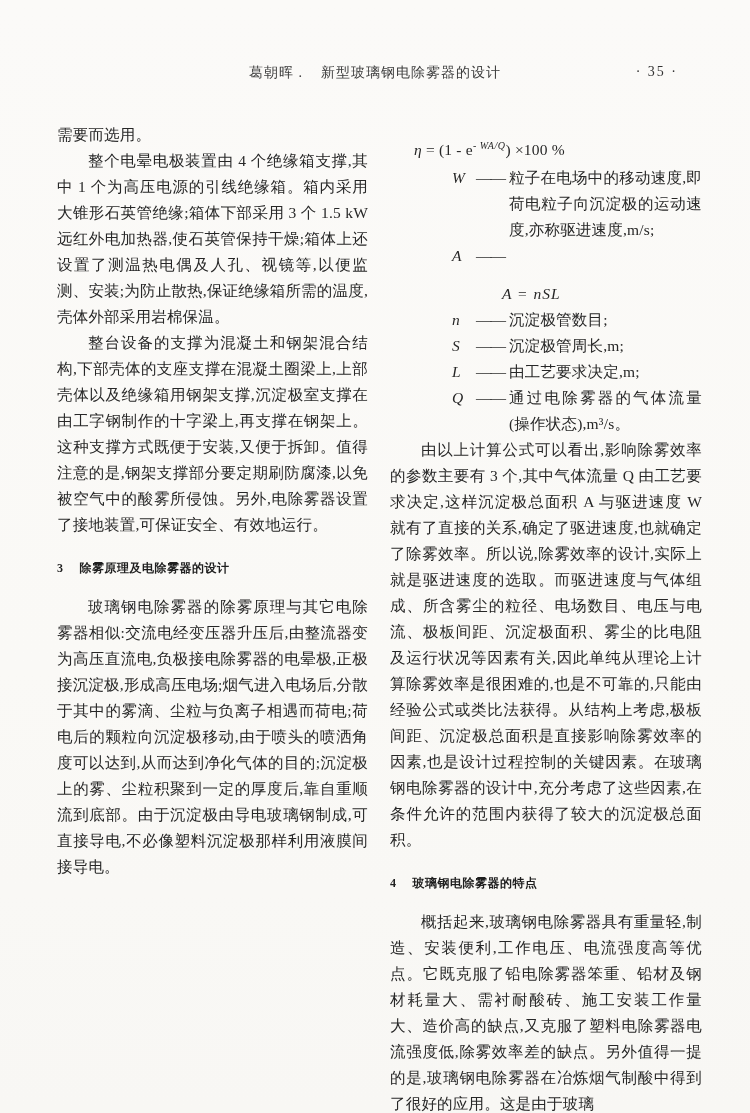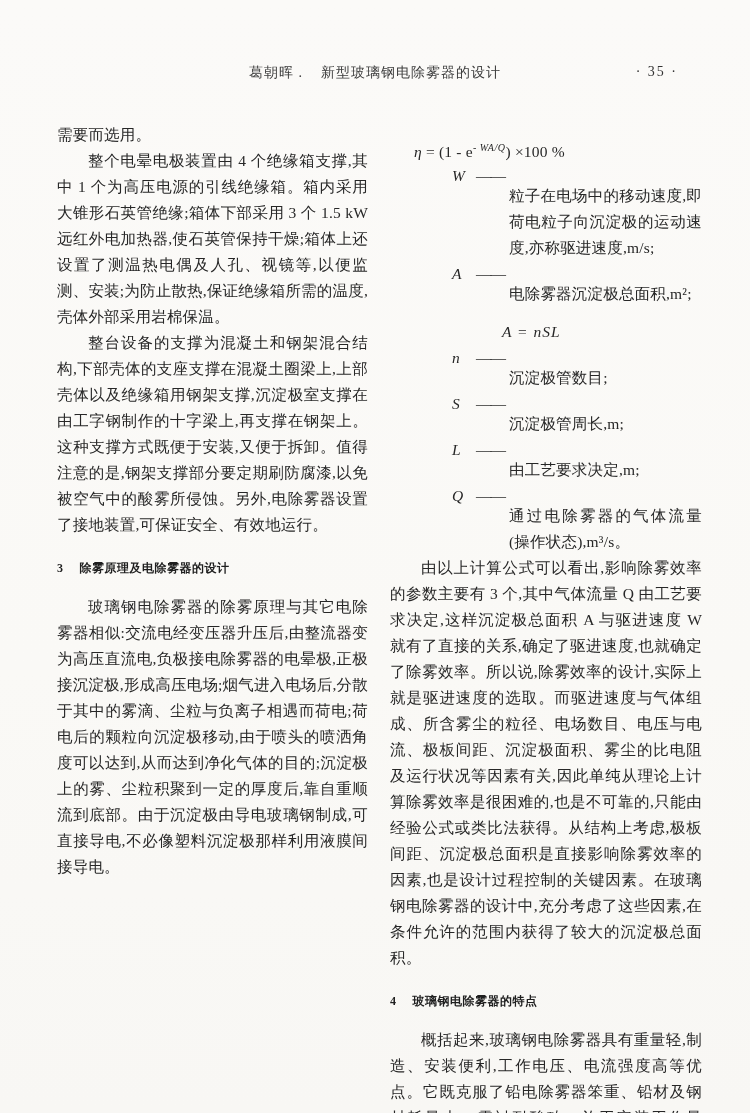--- a/index.html
+++ b/index.html
@@ -58,22 +58,22 @@
     font-size: 12px;
     font-weight: 600;
     margin: 17px 0 13px 0;
     color: #1f1f1f;
     letter-spacing: 0.5px;
   }
   .section-number { margin-right: 16px; }
 
   
   .formula-line {
-    margin: 16px 0 1px 24px;
-    line-height: 20px;
+    margin: 10px 0 1px 24px;
+    line-height: 28px;
     white-space: nowrap;
   }
   .f-var { font-style: italic; }
   sup.f-exp {
     font-style: italic;
     font-size: 10px;
     letter-spacing: 0.5px;
   }
 
   
@@ -81,21 +81,21 @@
   .e-var { padding: 0 1px; }
   .dash { letter-spacing: -1px; padding: 0 4px 0 2px; }
 
   .def-row { display: flex; margin-left: 62px; }
   .def-var {
     flex: 0 0 22px;
     font-style: italic;
     text-align: left;
   }
   .def-dash { flex: 0 0 auto; letter-spacing: -1px; padding: 0 4px 0 2px; }
-  .def-text { flex: 1; min-width: 0; text-align: justify; margin-top: 20px; }
+  .def-text { flex: 1; min-width: 0; text-align: justify; }
   .def-subformula {
     margin-left: 112px;
     font-style: italic;
     letter-spacing: 1px;
     margin-top: 12px;
   }
 </style>
 </head>
 <body>
 
@@ -123,21 +123,20 @@
 
       <div class="defs">
         <div class="def-row">
             <span class="def-var">W</span>
             <span class="def-dash">——</span>
             <span class="def-text">粒子在电场中的移动速度,即荷电粒子向沉淀极的运动速度,亦称驱进速度,m/s;</span>
           </div>
         <div class="def-row">
             <span class="def-var">A</span>
             <span class="def-dash">——</span>
-            <span class="def-text">电除雾器沉淀极总面积,m²;</span>
           </div>
         <div class="def-subformula">A = nSL</div>
         <div class="def-row">
             <span class="def-var">n</span>
             <span class="def-dash">——</span>
             <span class="def-text">沉淀极管数目;</span>
           </div>
         <div class="def-row">
             <span class="def-var">S</span>
             <span class="def-dash">——</span>

